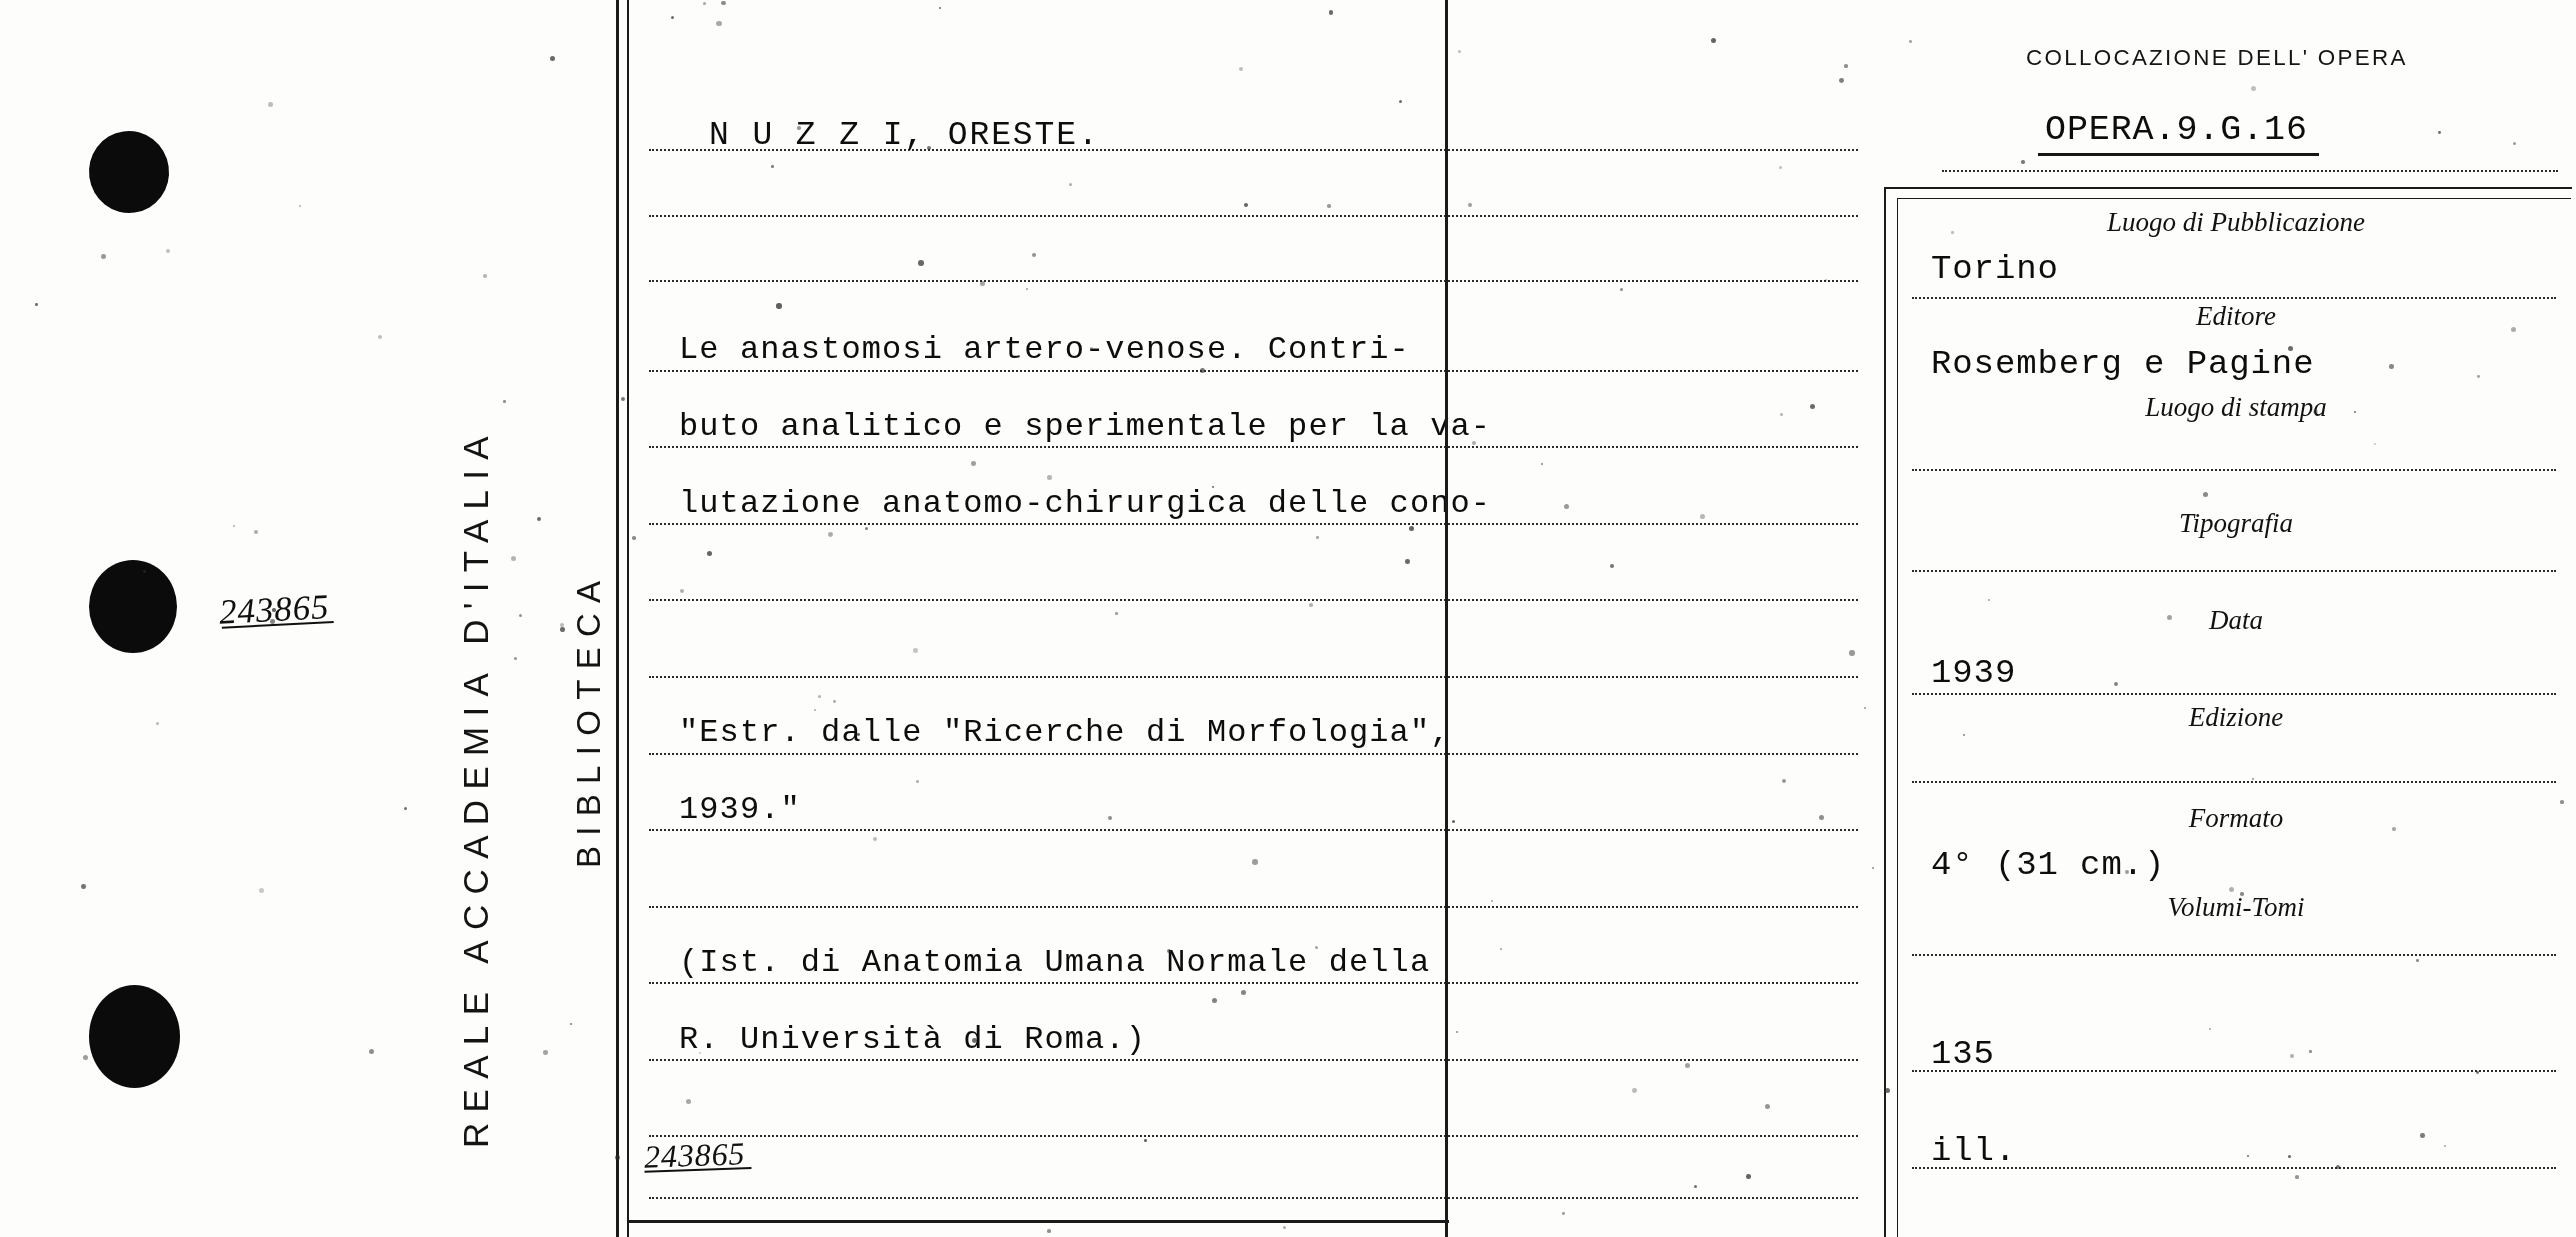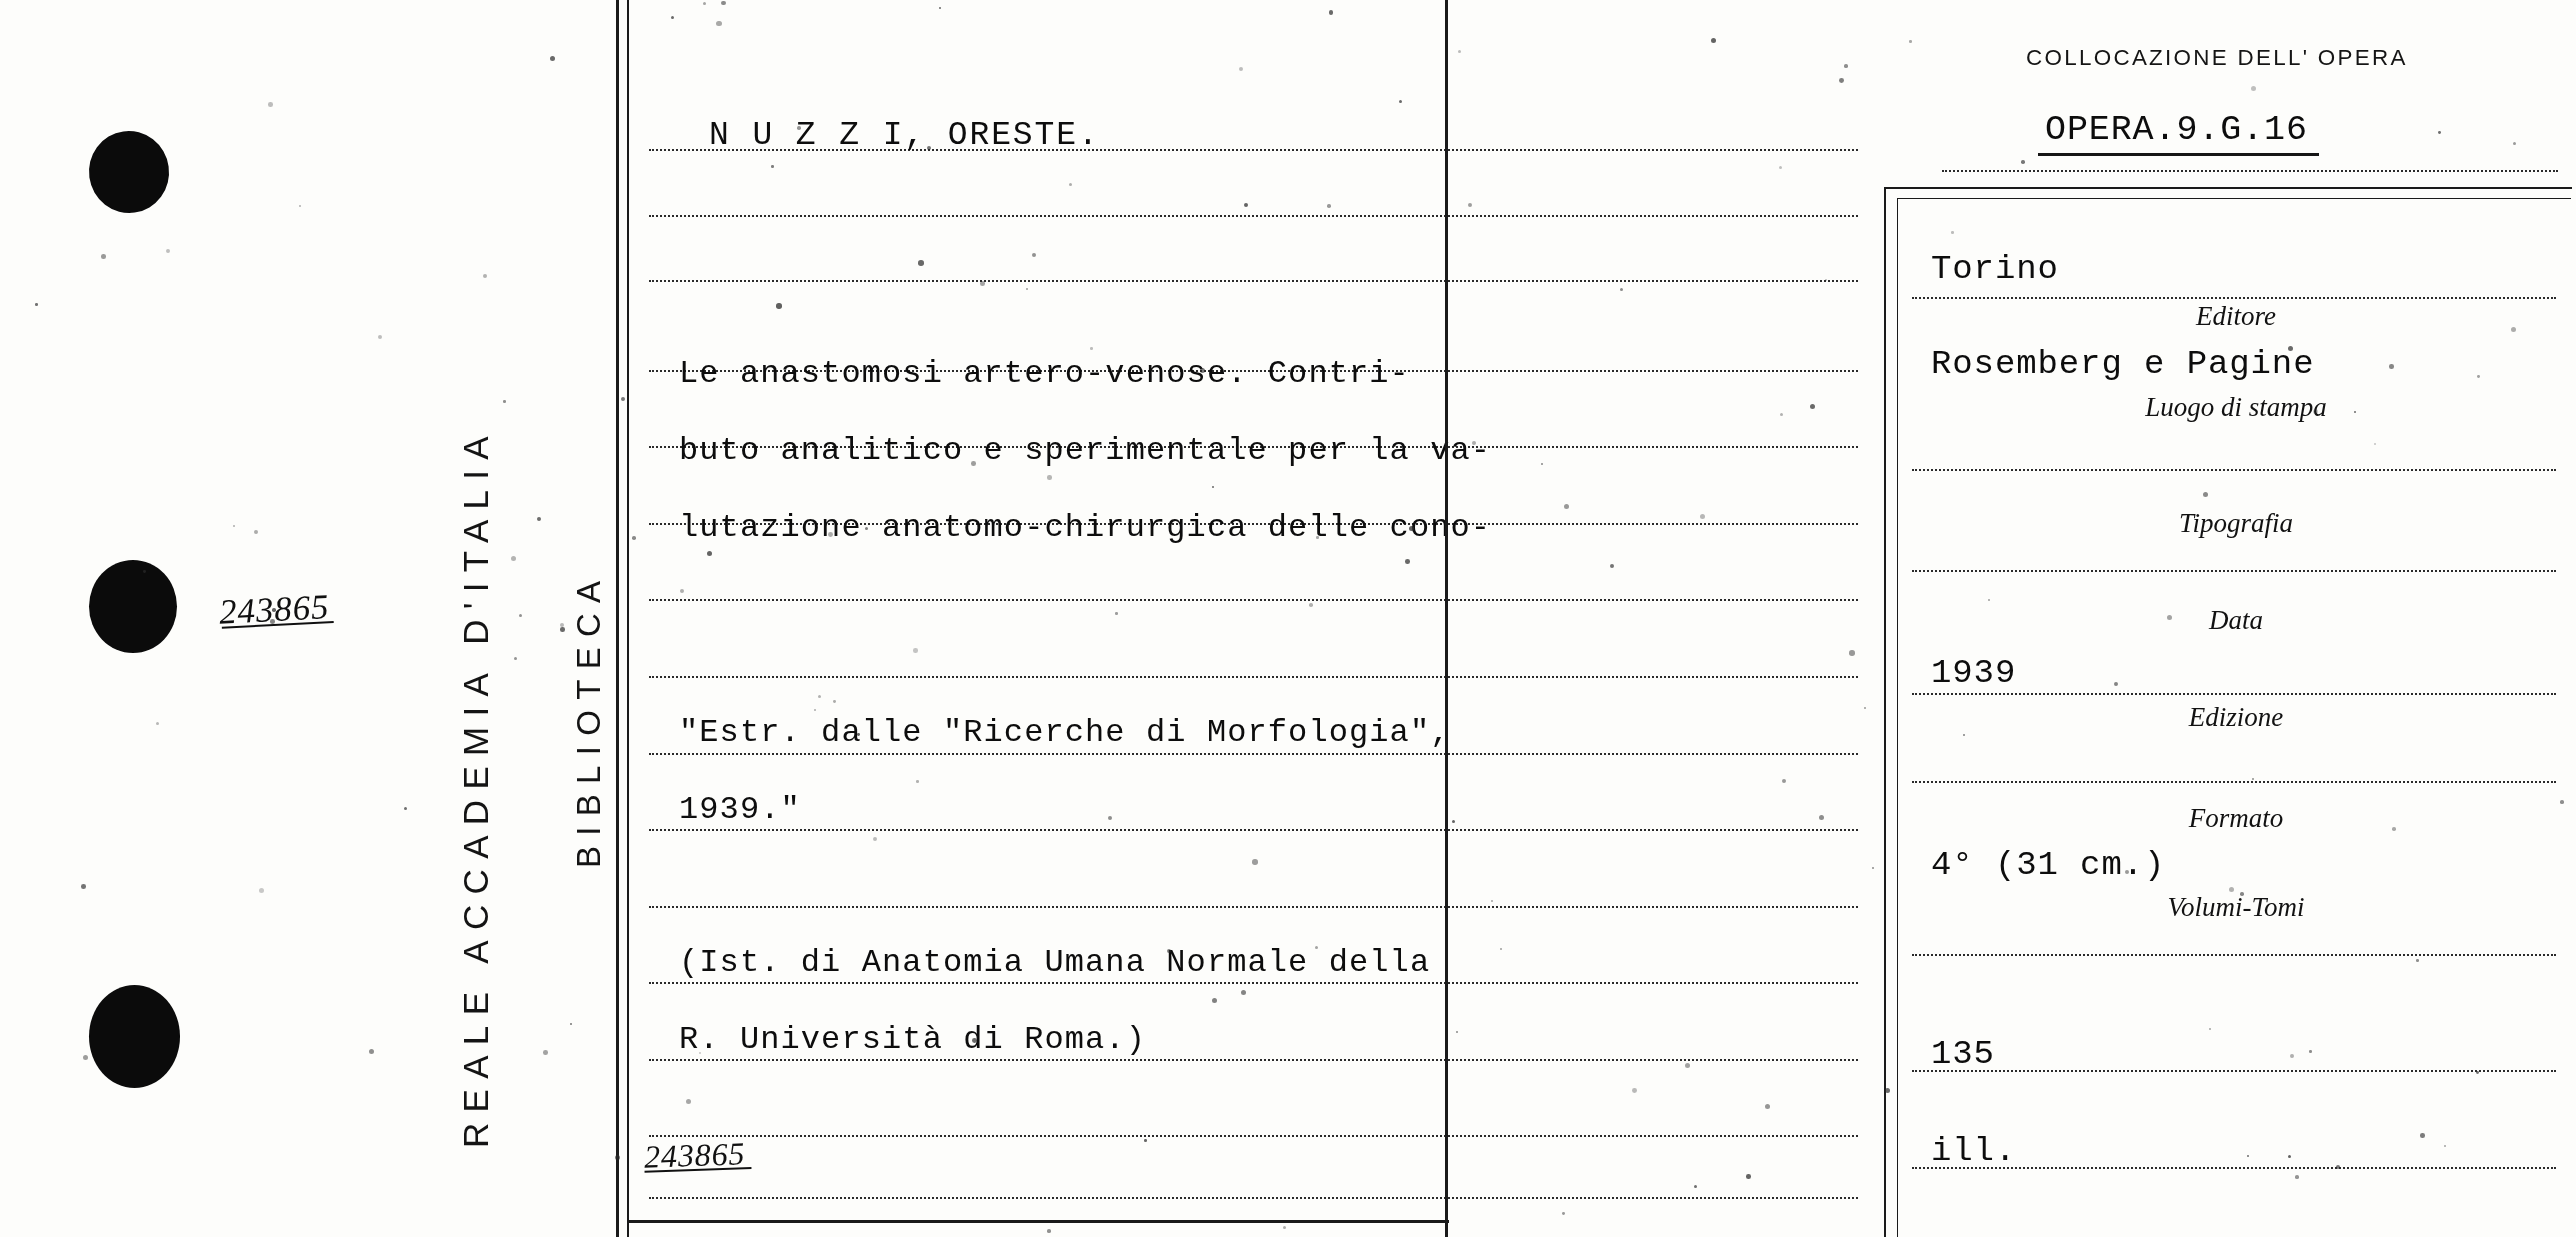--- a/index.html
+++ b/index.html
@@ -107,21 +107,21 @@
     color: #0d0d0d;
     letter-spacing: 1.1px;
     white-space: nowrap;
   }
   #author {
     left: 82px;
     top: 117px;
     font-size: 33px;
     letter-spacing: 1.9px;
   }
-  .title-line { left: 52px; margin-top: 24px; }
+  .title-line { left: 52px; }
   .note-line  { left: 52px; }
   .inst-line  { left: 52px; }
 
   #accession-bottom {
     position: absolute;
     left: 644px;
     top: 1137px;
     font-family: "Liberation Serif", serif;
     font-style: italic;
     font-size: 32px;
@@ -275,20 +275,21 @@
 
   <div id="accession-bottom">243865</div>
 
   <div id="shelfmark-header">COLLOCAZIONE DELL' OPERA</div>
   <div id="shelfmark-value">OPERA.9.G.16</div>
   <div id="shelf-dot-top"></div>
 
   <div id="meta-box"></div>
   <div id="meta-box-inner"></div>
 
+  <div class="meta-label" style="top:207px">Luogo di Pubblicazione</div>
   <div class="meta-value" style="top:250px">Torino</div>
   <div class="meta-rule" style="top:297px"></div>
 
   <div class="meta-label" style="top:301px">Editore</div>
   <div class="meta-value" style="top:345px">Rosemberg e Pagine</div>
 
   <div class="meta-label" style="top:392px">Luogo di stampa</div>
   <div class="meta-value" style="top:435px"></div>
   <div class="meta-rule" style="top:469px"></div>
 

